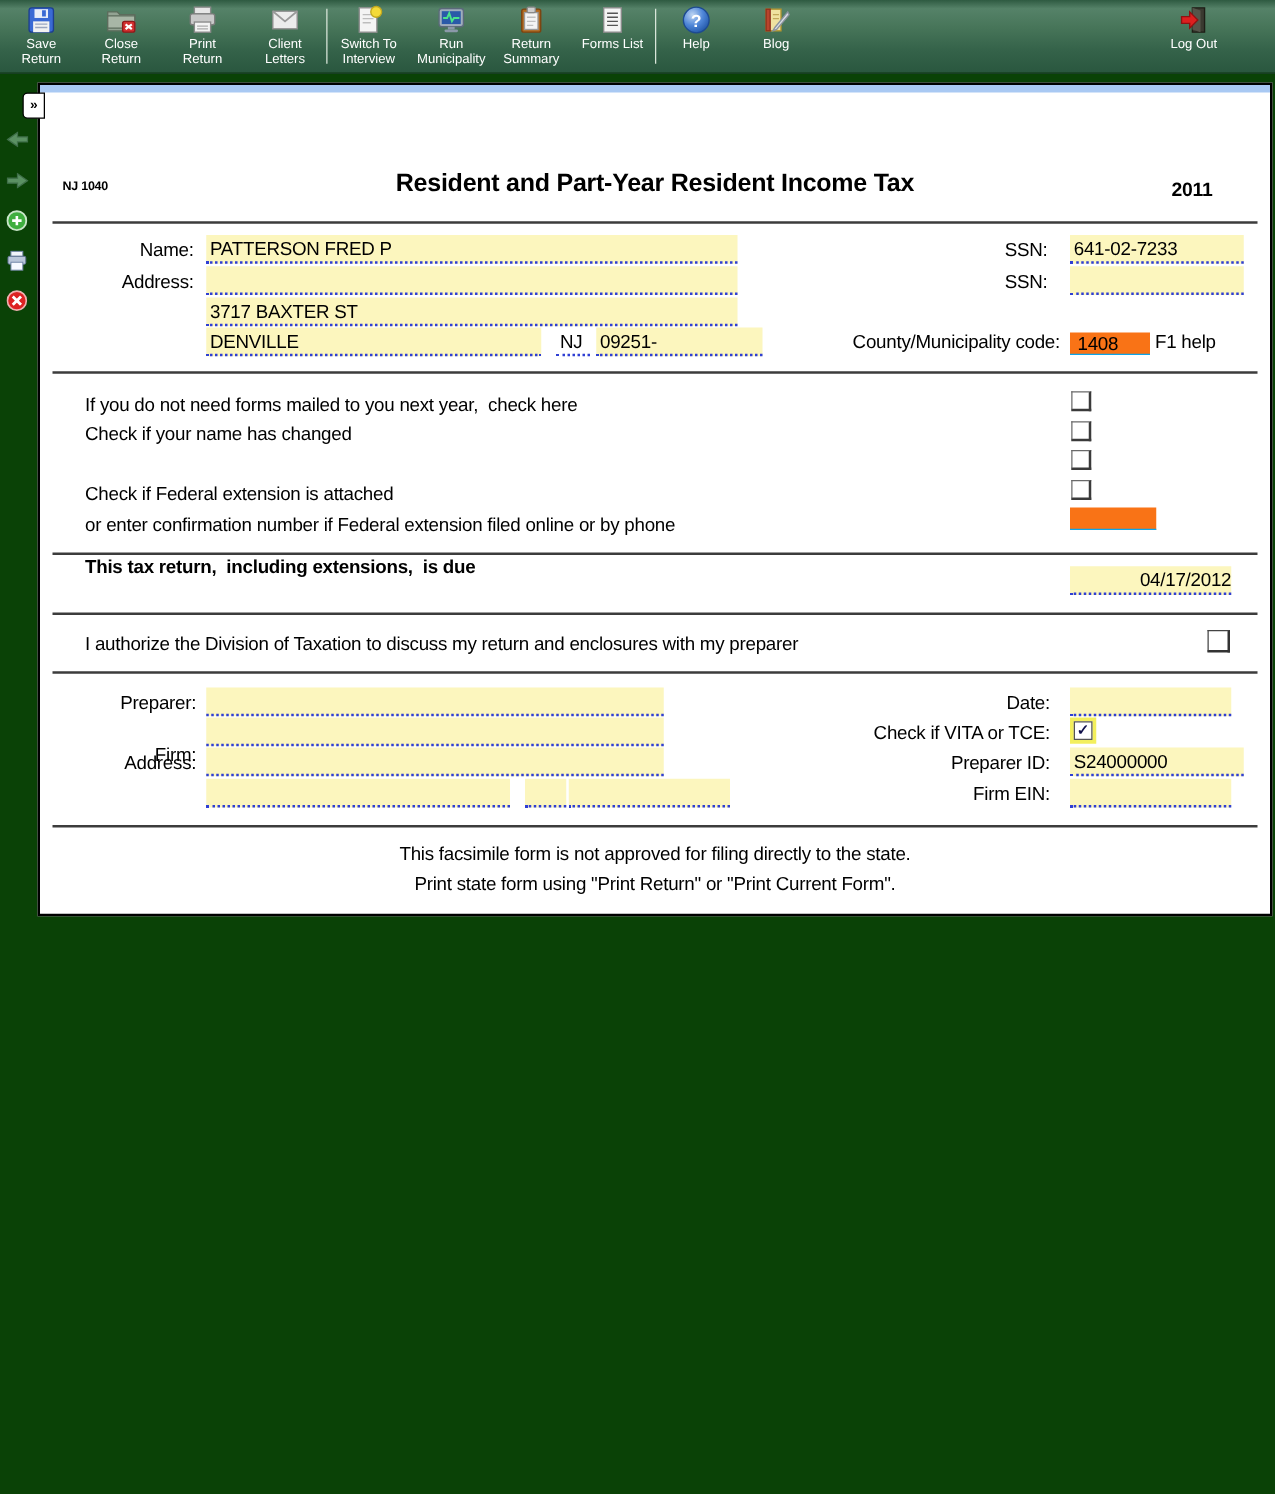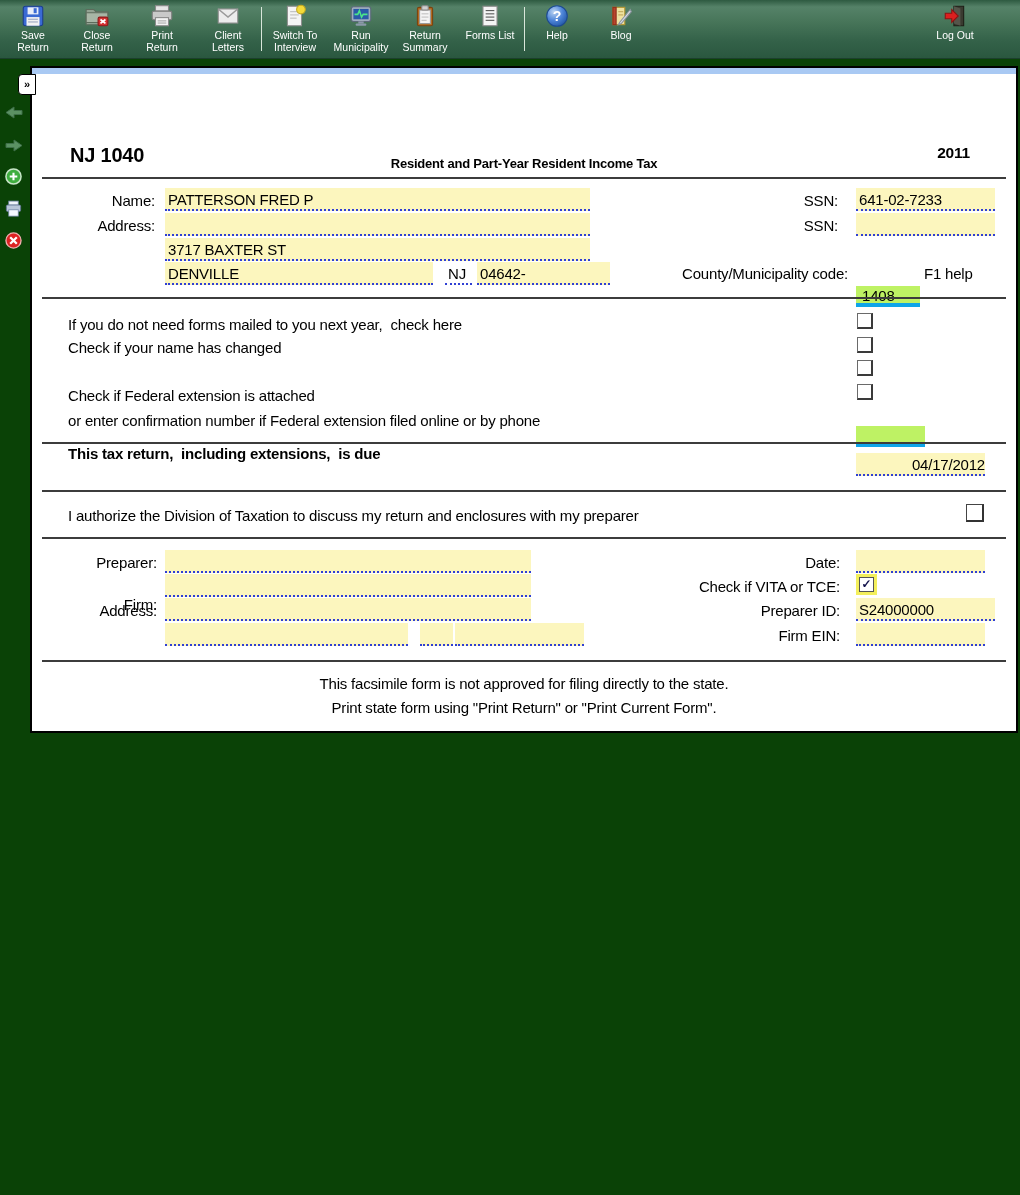--- a/index.html
+++ b/index.html
@@ -26,21 +26,21 @@
     border:2px solid #000;box-sizing:border-box;color:#000;}
   .bluestrip{position:absolute;left:0;top:0;width:100%;height:6px;background:#a9c9f3;}
   .txt{position:absolute;font-size:15px;letter-spacing:-0.2px;white-space:pre;}
   .bold{font-weight:bold;}
   .lblR{position:absolute;font-size:15px;letter-spacing:-0.2px;text-align:right;white-space:pre;}
   .rule{position:absolute;left:10px;right:10px;height:2px;background:#3c3c3c;}
   .f{position:absolute;height:19px;font-size:15px;line-height:19px;padding:2px 0 0 3px;
      letter-spacing:-0.2px;box-sizing:content-box;white-space:nowrap;overflow:hidden;}
   .yellow{background:#fcf6be;border-bottom:2px dotted #2f3fd4;}
   .white-f{background:#ffffff;border-bottom:2px dotted #2f3fd4;}
-  .gray-f{background:#bef264;border-bottom:4px solid #0ea5e9;height:15px;line-height:15px;margin-top:20px;}
+  .gray-f{background:#f97316;border-bottom:1px solid #0ea5e9;height:15px;line-height:15px;}
   .cb{position:absolute;width:13px;height:13px;background:#fff;border:1px solid #6a6a6a;
       border-right:2px solid #3a3a3a;border-bottom:2px solid #3a3a3a;cursor:pointer;}
   .cb-lg{position:absolute;width:15px;height:15px;background:#fff;border:1px solid #444;
       border-right:2px solid #333;border-bottom:2px solid #333;cursor:pointer;}
   .cb-vita{position:absolute;width:13px;height:13px;background:#fff;border:1px solid #555;
       box-shadow:0 0 0 3px #f3ef5c;cursor:pointer;font-size:12px;font-weight:bold;
       line-height:13px;text-align:center;color:#10104a;}
   .center{left:0;right:0;text-align:center;}
 </style>
 </head>
@@ -237,41 +237,41 @@
   <div class="rail-icon" style="left:5px;top:232px;">
     <svg width="17" height="17" viewBox="0 0 18 18">
         <circle cx="9" cy="9" r="8" fill="#dd2222" stroke="#f0b0b0" stroke-width="1.4"></circle>
         <path d="M5.5 5.5 l7 7 M12.5 5.5 l-7 7" stroke="#ffffff" stroke-width="2.4"></path>
       </svg>
   </div>
 
   <div class="form-panel">
     <div class="bluestrip"></div>
 
-    <div class="txt bold" style="left:38px;top:76px;font-size:20px;">NJ 1040</div>
-    <div class="txt bold center" style="top:88px;font-size:13px;">Resident and Part-Year Resident Income Tax</div>
+    <div class="txt bold" style="left:18px;top:76px;font-size:10px;">NJ 1040</div>
+    <div class="txt bold center" style="top:68px;font-size:20px;">Resident and Part-Year Resident Income Tax</div>
     <div class="txt bold" style="right:46px;top:76px;font-size:15.5px;">2011</div>
 
     <div class="rule" style="top:109px;"></div>
 
     <div class="lblR" style="left:0;top:124px;width:123px;">Name:</div>
     <div class="f yellow" style="left:133px;top:120px;width:422px;">PATTERSON FRED P</div>
     <div class="lblR" style="left:598px;top:124px;width:208px;">SSN:</div>
     <div class="f yellow" style="left:824px;top:120px;width:136px;">641-02-7233</div>
 
     <div class="lblR" style="left:0;top:149px;width:123px;">Address:</div>
     <div class="f yellow" style="left:133px;top:145px;width:422px;"></div>
     <div class="lblR" style="left:598px;top:149px;width:208px;">SSN:</div>
     <div class="f yellow" style="left:824px;top:145px;width:136px;"></div>
 
     <div class="f yellow" style="left:133px;top:170px;width:422px;">3717 BAXTER ST</div>
 
     <div class="f yellow" style="left:133px;top:194px;width:265px;">DENVILLE</div>
     <div class="f white-f" style="left:413px;top:194px;width:24px;">NJ</div>
-    <div class="f yellow" style="left:445px;top:194px;width:130px;">04642-</div>
+    <div class="f yellow" style="left:445px;top:194px;width:130px;">09251-</div>
     <div class="lblR" style="left:558px;top:197px;width:258px;">County/Municipality code:</div>
     <div class="f gray-f" style="left:824px;top:198px;width:58px;padding-left:6px;">1408</div>
     <div class="txt" style="left:892px;top:197px;">F1 help</div>
 
     <div class="rule" style="top:229px;"></div>
 
     <div class="txt" style="left:36px;top:248px;">If you do not need forms mailed to you next year,  check here</div>
     <div class="cb" style="left:825px;top:245px;"></div>
     <div class="txt" style="left:36px;top:271px;">Check if your name has changed</div>
     <div class="cb" style="left:825px;top:269px;"></div>

